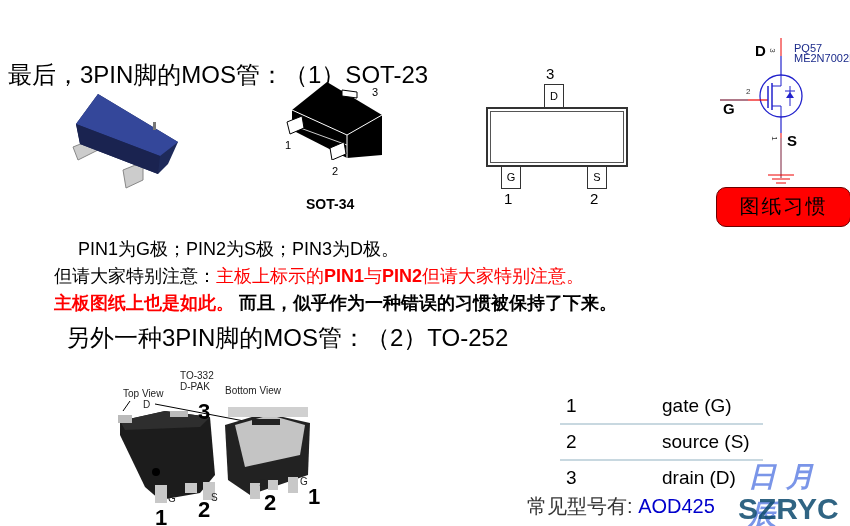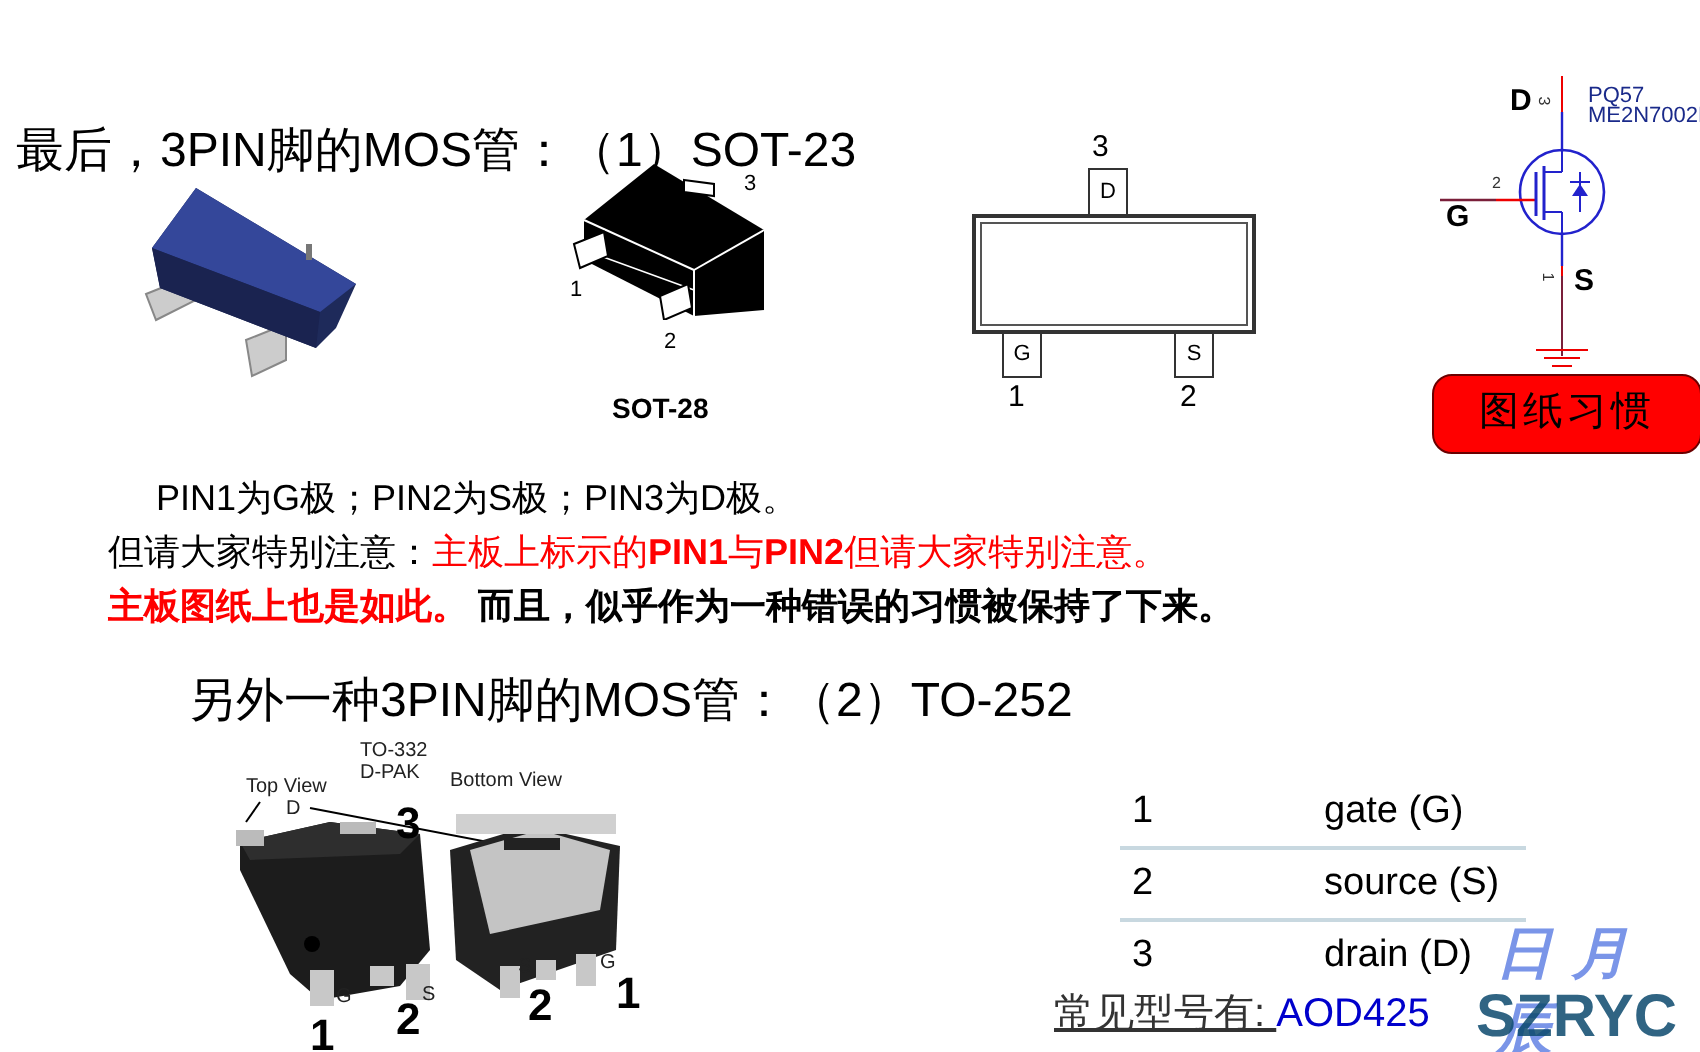--- a/index.html
+++ b/index.html
@@ -42,21 +42,21 @@
   <line x1="65" y1="55" x2="100" y2="35" stroke="#fff" stroke-width="1"></line>
   <line x1="10" y1="45" x2="65" y2="65" stroke="#fff" stroke-width="0.8"></line>
   <line x1="65" y1="55" x2="65" y2="78" stroke="#fff" stroke-width="1"></line>
   <polygon points="5,42 20,36 22,48 8,54" fill="#fff" stroke="#000"></polygon>
   <polygon points="48,68 62,62 64,74 50,80" fill="#fff" stroke="#000"></polygon>
   <polygon points="60,10 75,12 75,18 60,16" fill="#fff" stroke="#000"></polygon>
 </svg>
 <div class="abs" style="left:285px;top:139px;font-size:11px;">1</div>
 <div class="abs" style="left:332px;top:165px;font-size:11px;">2</div>
 <div class="abs" style="left:372px;top:86px;font-size:11px;">3</div>
-<div class="abs bold" style="left:306px;top:196px;font-size:14px;">SOT-28</div>
+<div class="abs bold" style="left:306px;top:196px;font-size:14px;">SOT-34</div>
 
 <div class="abs" style="left:486px;top:107px;width:136px;width:138px;height:56px;border:2px solid #333;box-shadow:inset 0 0 0 2px #fff, inset 0 0 0 3px #555;"></div>
 <div class="abs" style="left:544px;top:84px;width:18px;height:22px;border:1px solid #333;border-bottom:none;text-align:center;font-size:11px;line-height:22px;">D</div>
 <div class="abs" style="left:546px;top:65px;font-size:15px;">3</div>
 <div class="abs" style="left:501px;top:166px;width:18px;height:22px;border:1px solid #333;border-top:none;text-align:center;font-size:11px;line-height:22px;">G</div>
 <div class="abs" style="left:504px;top:190px;font-size:15px;">1</div>
 <div class="abs" style="left:587px;top:166px;width:18px;height:22px;border:1px solid #333;border-top:none;text-align:center;font-size:11px;line-height:22px;">S</div>
 <div class="abs" style="left:590px;top:190px;font-size:15px;">2</div>
 
 <svg class="abs" style="left:718px;top:38px;" width="130" height="150">
@@ -92,21 +92,21 @@
 <div class="abs badge" style="left:716px;top:187px;width:133px;height:38px;border-radius:10px;">图纸习惯</div>
 
 <div class="abs line" style="left:78px;top:237px;">PIN1为G极；PIN2为S极；PIN3为D极。</div>
 <div class="abs line" style="left:54px;top:264px;">
   <span>但请大家特别注意：</span><span class="red">主板上标示的</span><span class="red bold">PIN1</span><span class="red">与</span><span class="red bold">PIN2</span><span class="red">但请大家特别注意。</span>
 </div>
 <div class="abs line" style="left:54px;top:291px;font-weight:bold;">
   <span class="red">主板图纸上也是如此。</span><span> 而且，似乎作为一种错误的习惯被保持了下来。</span>
 </div>
 
-<div class="abs title" style="left:66px;top:334px;margin-left:28px;">另外一种3PIN脚的MOS管：（2）TO-252</div>
+<div class="abs title" style="left:66px;top:322px;">另外一种3PIN脚的MOS管：（2）TO-252</div>
 
 <div class="abs small-lbl" style="left:180px;top:370px;">TO-332</div>
 <div class="abs small-lbl" style="left:180px;top:381px;">D-PAK</div>
 <div class="abs small-lbl" style="left:123px;top:388px;">Top View</div>
 <div class="abs small-lbl" style="left:225px;top:385px;">Bottom View</div>
 <div class="abs small-lbl" style="left:143px;top:399px;">D</div>
 <svg class="abs" style="left:110px;top:395px;" width="210" height="110">
   <line x1="45" y1="9" x2="155" y2="30" stroke="#000" stroke-width="1"></line>
   <line x1="20" y1="6" x2="13" y2="16" stroke="#000" stroke-width="1"></line>
 
@@ -151,14 +151,14 @@
     <td style="padding-left:6px;">3</td>
     <td>drain (D)</td>
   </tr>
 </tbody>
   </table>
 
 <div class="abs wm-cn" style="left:748px;top:458px;">日月辰</div>
 <div class="abs wm-en" style="left:738px;top:492px;">SZRYC</div>
 
 <div class="abs" style="left:527px;top:493px;font-size:20px;white-space:nowrap;">
-  <span style="color:#333;text-decoration:underline;">常见型号有: </span><span style="color:#0000cc;">AOD425</span>
+  <span style="color:#333;">常见型号有: </span><span style="color:#0000cc;">AOD425</span>
 </div>
 
 </body></html>

